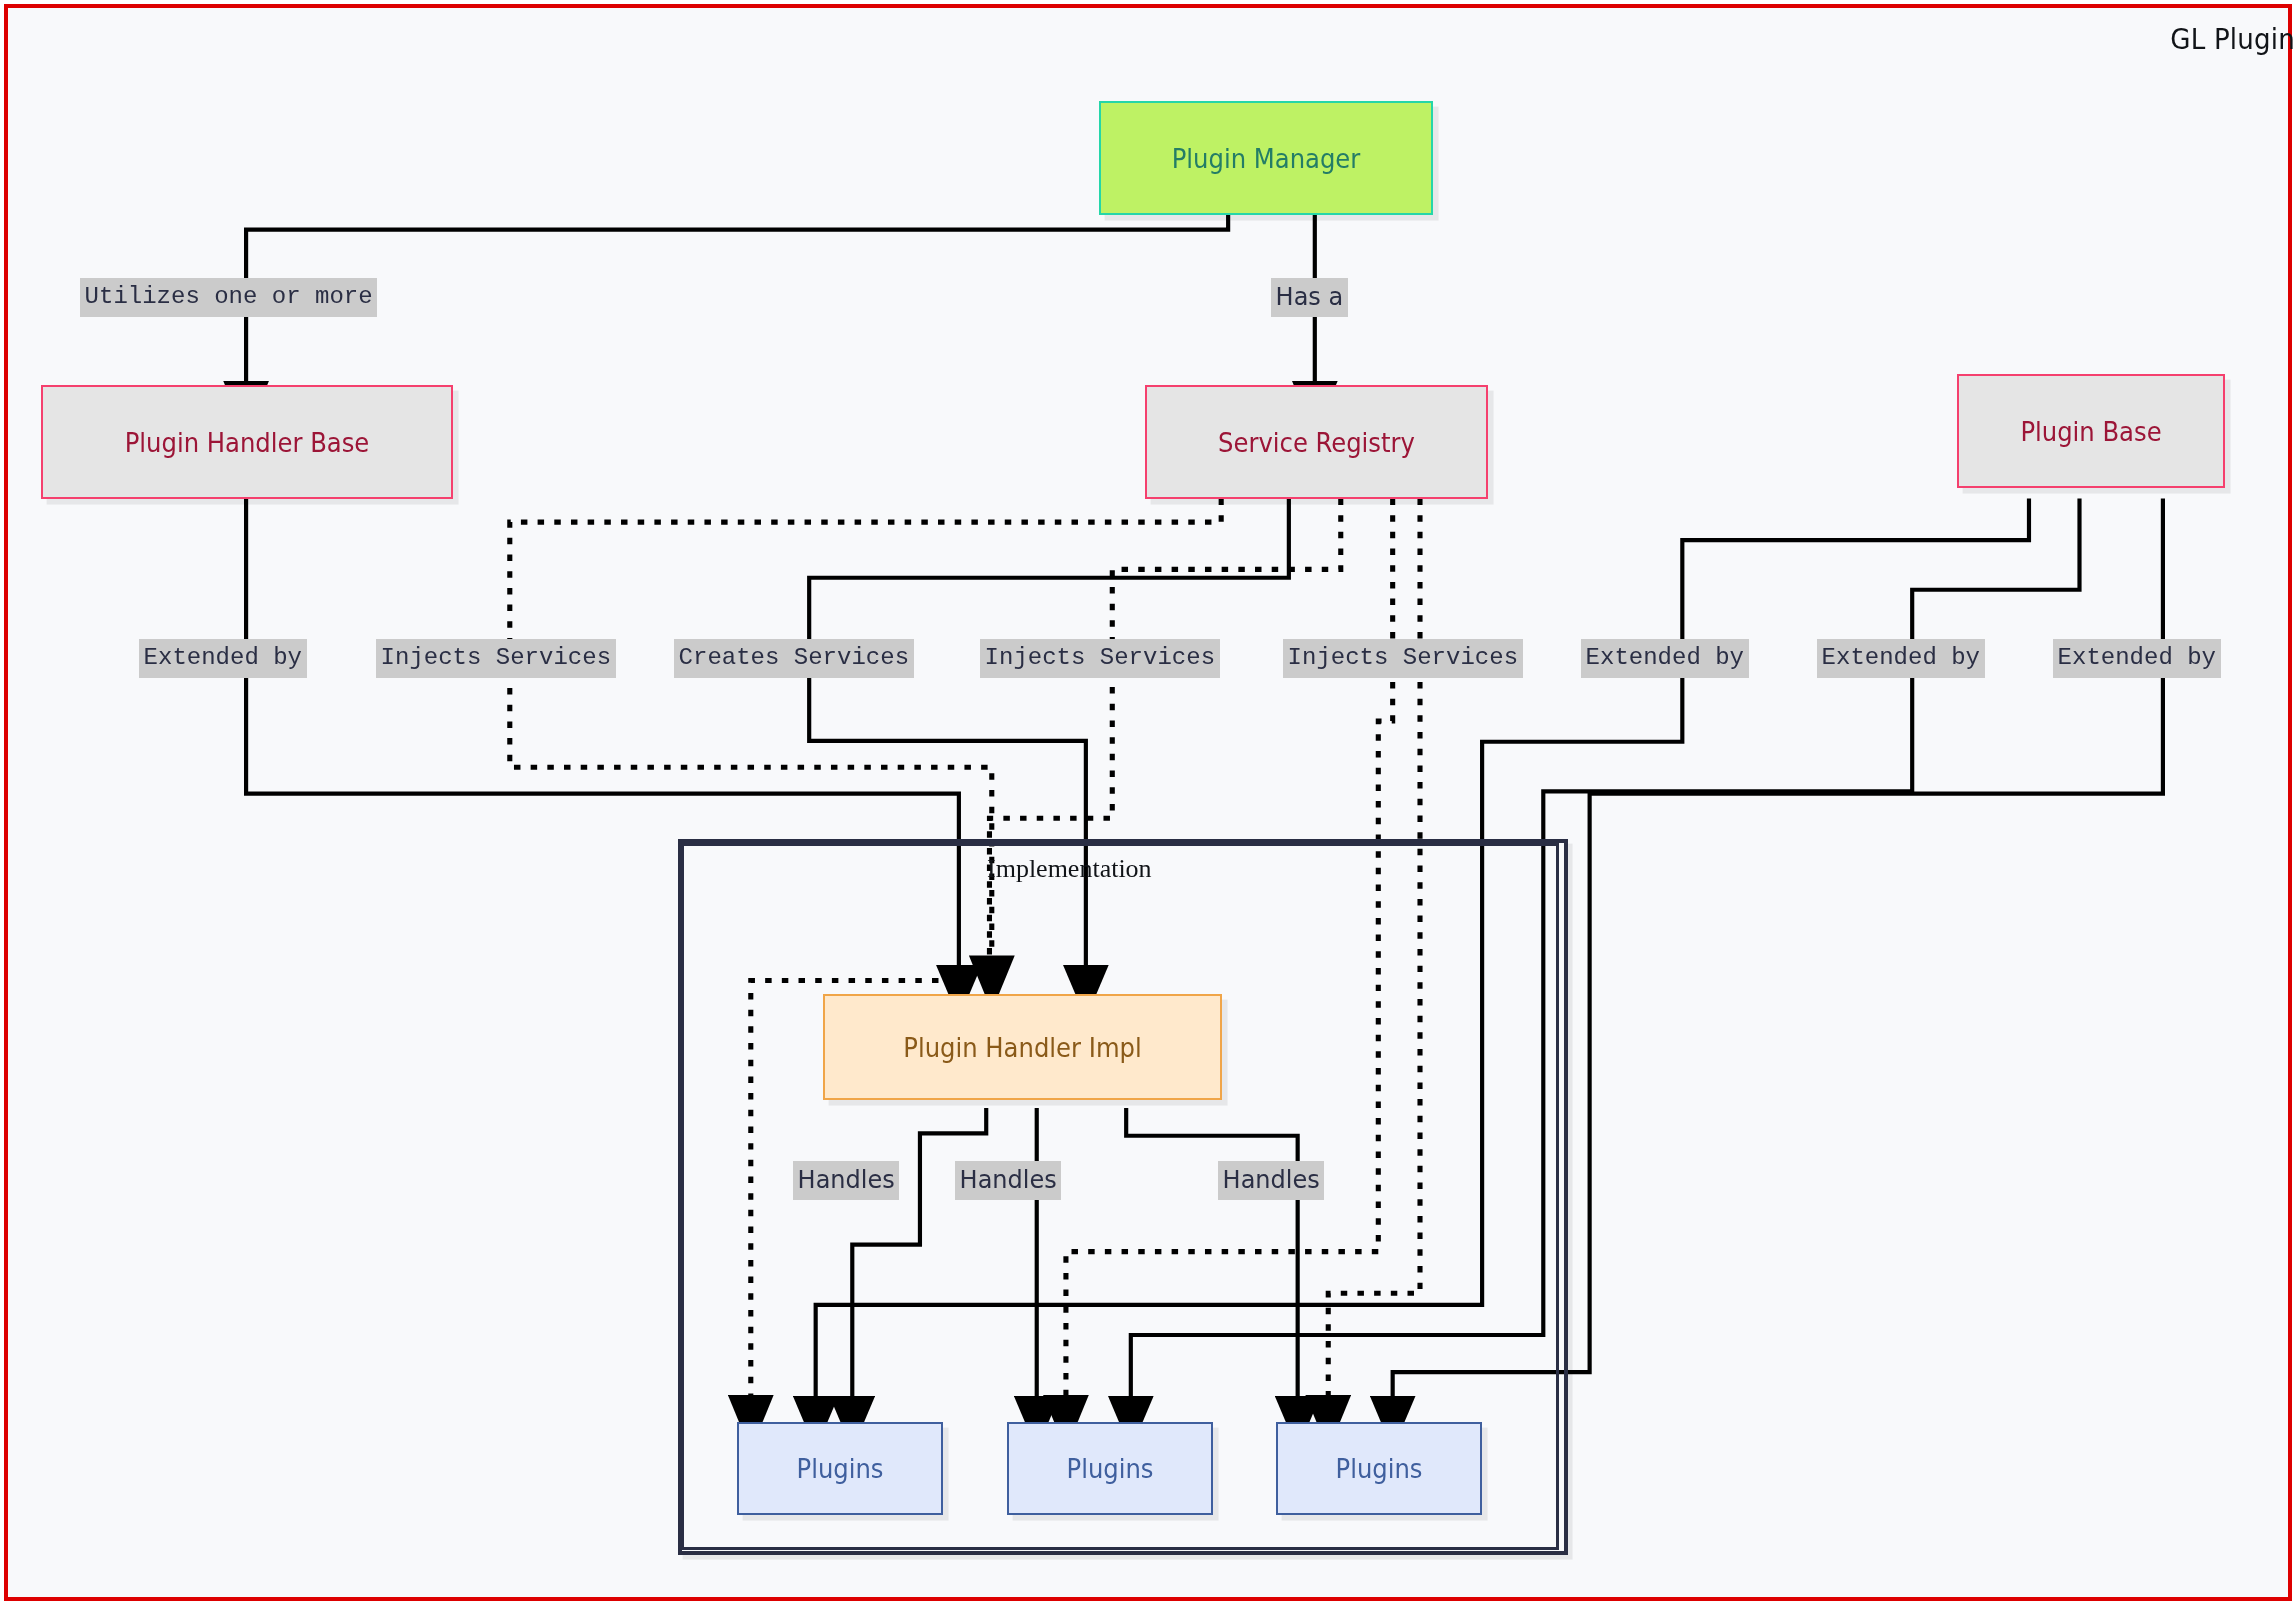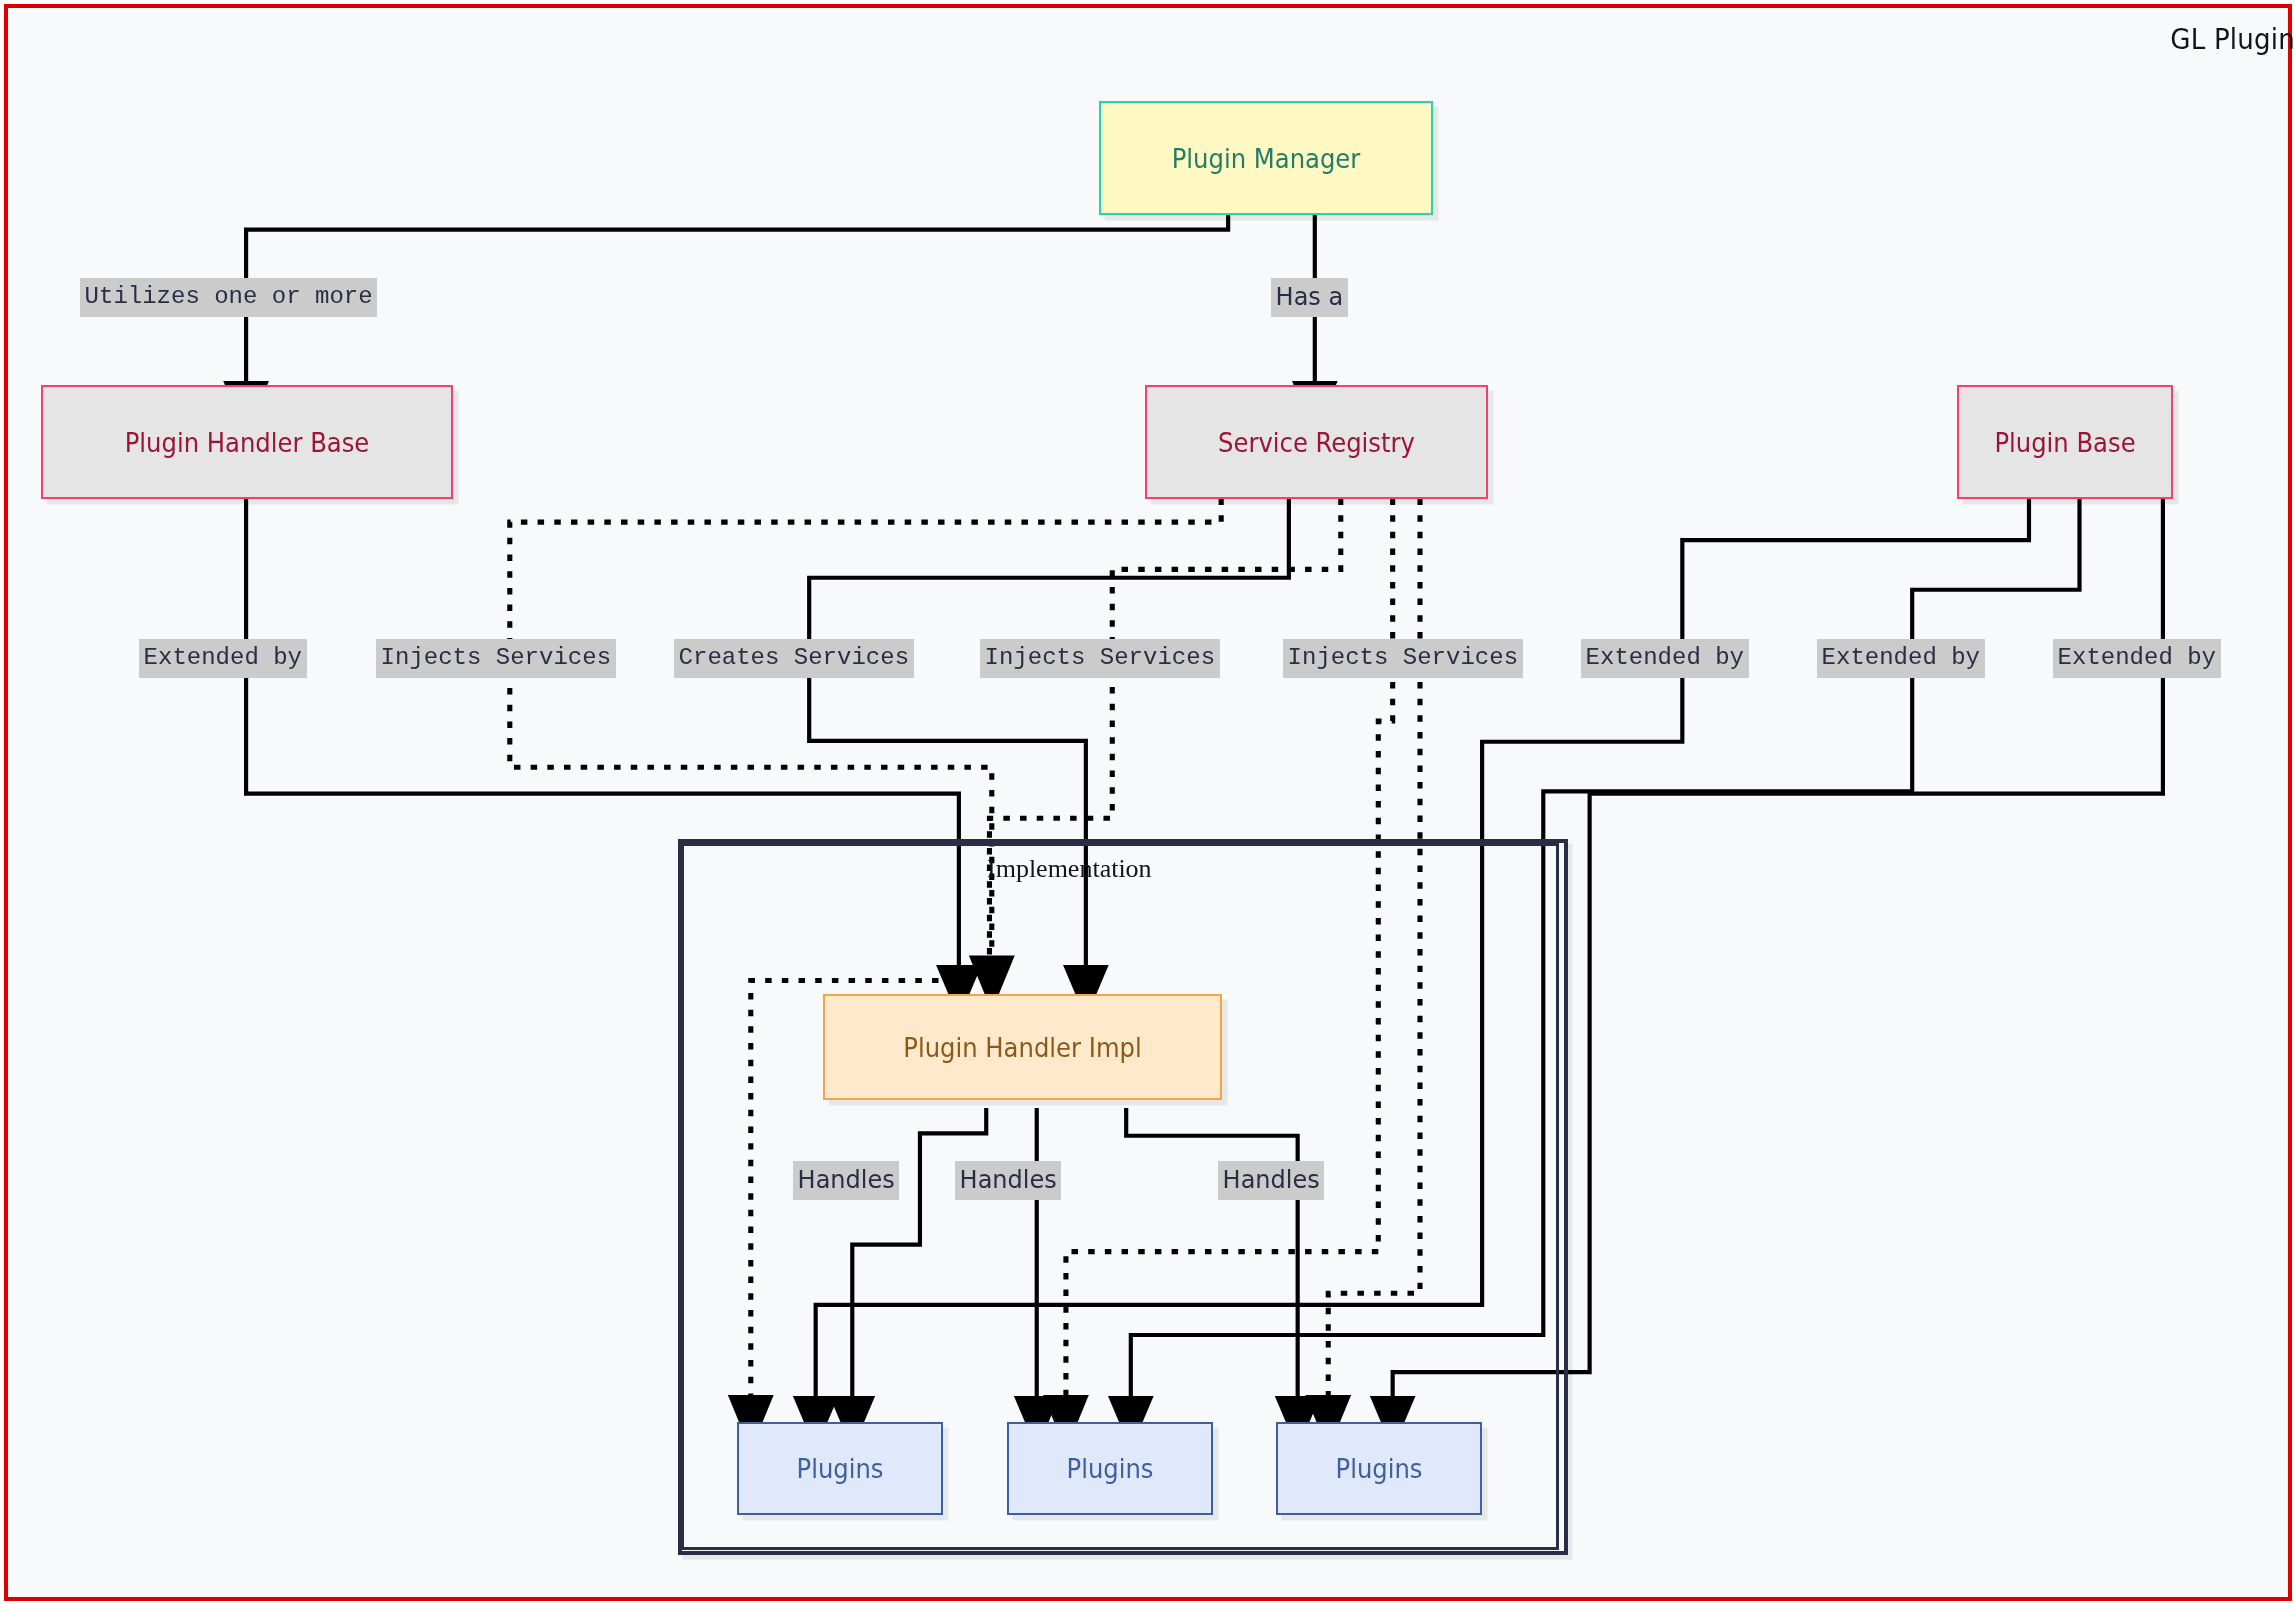--- a/index.html
+++ b/index.html
@@ -27,21 +27,21 @@
     font-family:Liberation Serif, serif;
   }
 
   
   .node{
     position:absolute;box-sizing:border-box;display:flex;align-items:center;
     justify-content:center;text-align:center;font-size:27px;
     font-family:"DejaVu Sans Condensed","Liberation Sans",sans-serif;
     box-shadow:5.6px 5.6px 0 0 rgba(0,0,0,0.07);
   }
-  .n-manager{background:#fef9c3;border:2.8px solid #25d6a8;color:#247d66;}
+  .n-manager{background:#bef264;border:2.8px solid #25d6a8;color:#247d66;}
   .n-base{background:#e5e5e5;border:2.8px solid #f5406e;color:#9c1537;}
   .n-impl{background:#ffe9cc;border:2.8px solid #f0a548;color:#8a5a19;}
   .n-plugins{background:#e0e8fb;border:2.8px solid #3f5f9e;color:#3f5f9e;margin-left:36px;}
 
   
   .elabel{
     position:absolute;background:#cbcbcb;color:#2a2e44;
     font-size:24px;line-height:1.0;padding:6.5px 4.6px 8.3px 4.6px;
     white-space:nowrap;box-sizing:border-box;
     font-family:Liberation Mono, monospace;
@@ -111,21 +111,21 @@
   </div>
 
   <div class="node n-base" style="left:41px;top:385px;width:412px;height:114px;">
     <span>Plugin Handler Base</span>
   </div>
 
   <div class="node n-base" style="left:1145px;top:385px;width:343px;height:114px;">
     <span>Service Registry</span>
   </div>
 
-  <div class="node n-base" style="left:1957px;top:385px;width:216px;height:114px;">
+  <div class="node n-base" style="left:1957px;top:374px;width:268px;height:114px;">
     <span>Plugin Base</span>
   </div>
 
   <div class="node n-impl" style="left:823px;top:994px;width:399px;height:106px;">
     <span>Plugin Handler Impl</span>
   </div>
 
   <div class="node n-plugins" style="left:701px;top:1422px;width:206px;height:93px;">
     <span>Plugins</span>
   </div>

